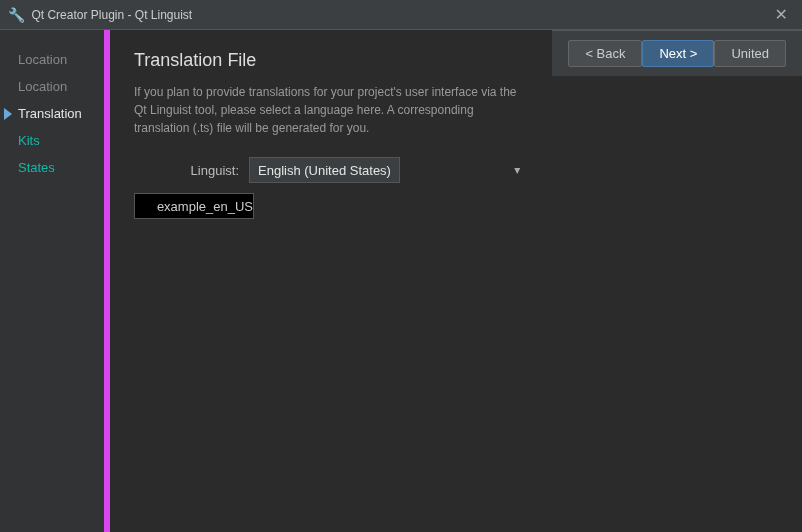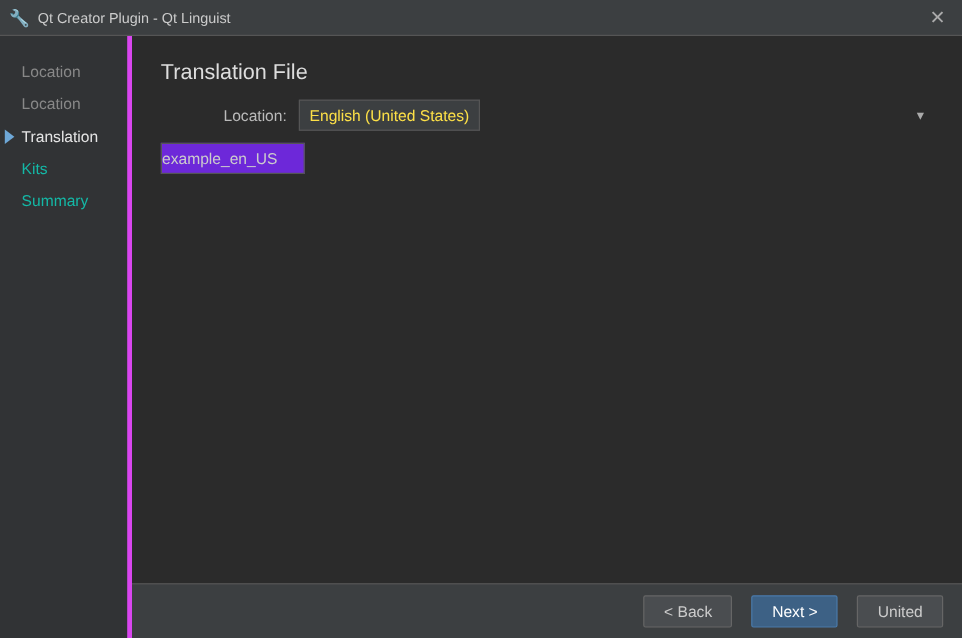--- a/index.html
+++ b/index.html
@@ -44,21 +44,21 @@
     .main-layout {
       display: flex;
       height: calc(532px - 30px);
     }
 
     
     .sidebar {
       width: 110px;
       background: #313335;
       padding: 16px 0;
-      border-right: 4px solid #d946ef;
+      border-right: 6px solid #d946ef;
       flex-shrink: 0;
     }
     .sidebar-item {
       display: flex;
       align-items: center;
       padding: 6px 10px 6px 18px;
       color: #888;
       font-size: 13px;
       cursor: pointer;
       position: relative;
@@ -115,21 +115,21 @@
       font-size: 13px;
       text-align: right;
       padding-right: 10px;
       flex-shrink: 0;
     }
     .form-select {
       flex: 1;
       max-width: 580px;
       background: #3c3f41;
       border: 1px solid #555;
-      color: #fde047;
+      color: #e5e5e5;
       padding: 4px 8px;
       font-size: 13px;
       appearance: none;
       -webkit-appearance: none;
       cursor: pointer;
       position: relative;
       height: 26px;
     }
     .select-wrapper {
       position: relative;
@@ -140,40 +140,41 @@
       content: '▾';
       position: absolute;
       right: 8px;
       top: 50%;
       transform: translateY(-50%);
       color: #aaa;
       pointer-events: none;
       font-size: 12px;
     }
     .form-input {
-      background: #6d28d9;
+      background: #000000;
       border: 1px solid #555;
       color: #ccc;
       padding: 4px 0;
       font-size: 13px;
       height: 26px;
       width: 120px;
+      text-align: right;
     }
     .spacer { flex: 1; }
 
     
     .bottom-bar {
       height: 46px;
       background: #3c3f41;
       border-top: 1px solid #555;
       display: flex;
       align-items: center;
       justify-content: flex-end;
       padding: 0 16px;
-      gap: 16px;
+      gap: 0;
       flex-shrink: 0;
     }
     .btn {
       background: #4a4d50;
       border: 1px solid #666;
       color: #ccc;
       padding: 5px 16px;
       font-size: 13px;
       cursor: pointer;
       border-radius: 2px;
@@ -205,30 +206,31 @@
     <div class="sidebar-item">
       <span>Location</span>
     </div>
     <div class="sidebar-item active">
       <span>Translation</span>
     </div>
     <div class="sidebar-item disabled">
       <span>Kits</span>
     </div>
     <div class="sidebar-item disabled">
-      <span>Summary</span>
+      <span>States</span>
     </div>
   </div>
 
-  <div style="flex:1; display:flex; flex-direction:column;">
+  <div style="flex:1; display:flex; flex-direction:row;">
     <div class="content">
       <h2 class="content-title">Translation File</h2>
+      <p class="content-description">If you plan to provide translations for your project's user interface via the Qt Linguist tool, please select a language here. A corresponding translation (.ts) file will be generated for you.</p>
 
       <div class="form-row">
-        <span class="form-label">Location:</span>
+        <span class="form-label">Linguist:</span>
         <div class="select-wrapper">
           <select class="form-select">
             <option>English (United States)</option>
           </select>
         </div>
       </div>
 
       <div class="form-row">
         <input class="form-input" type="text" value="example_en_US" style="">
       </div>

